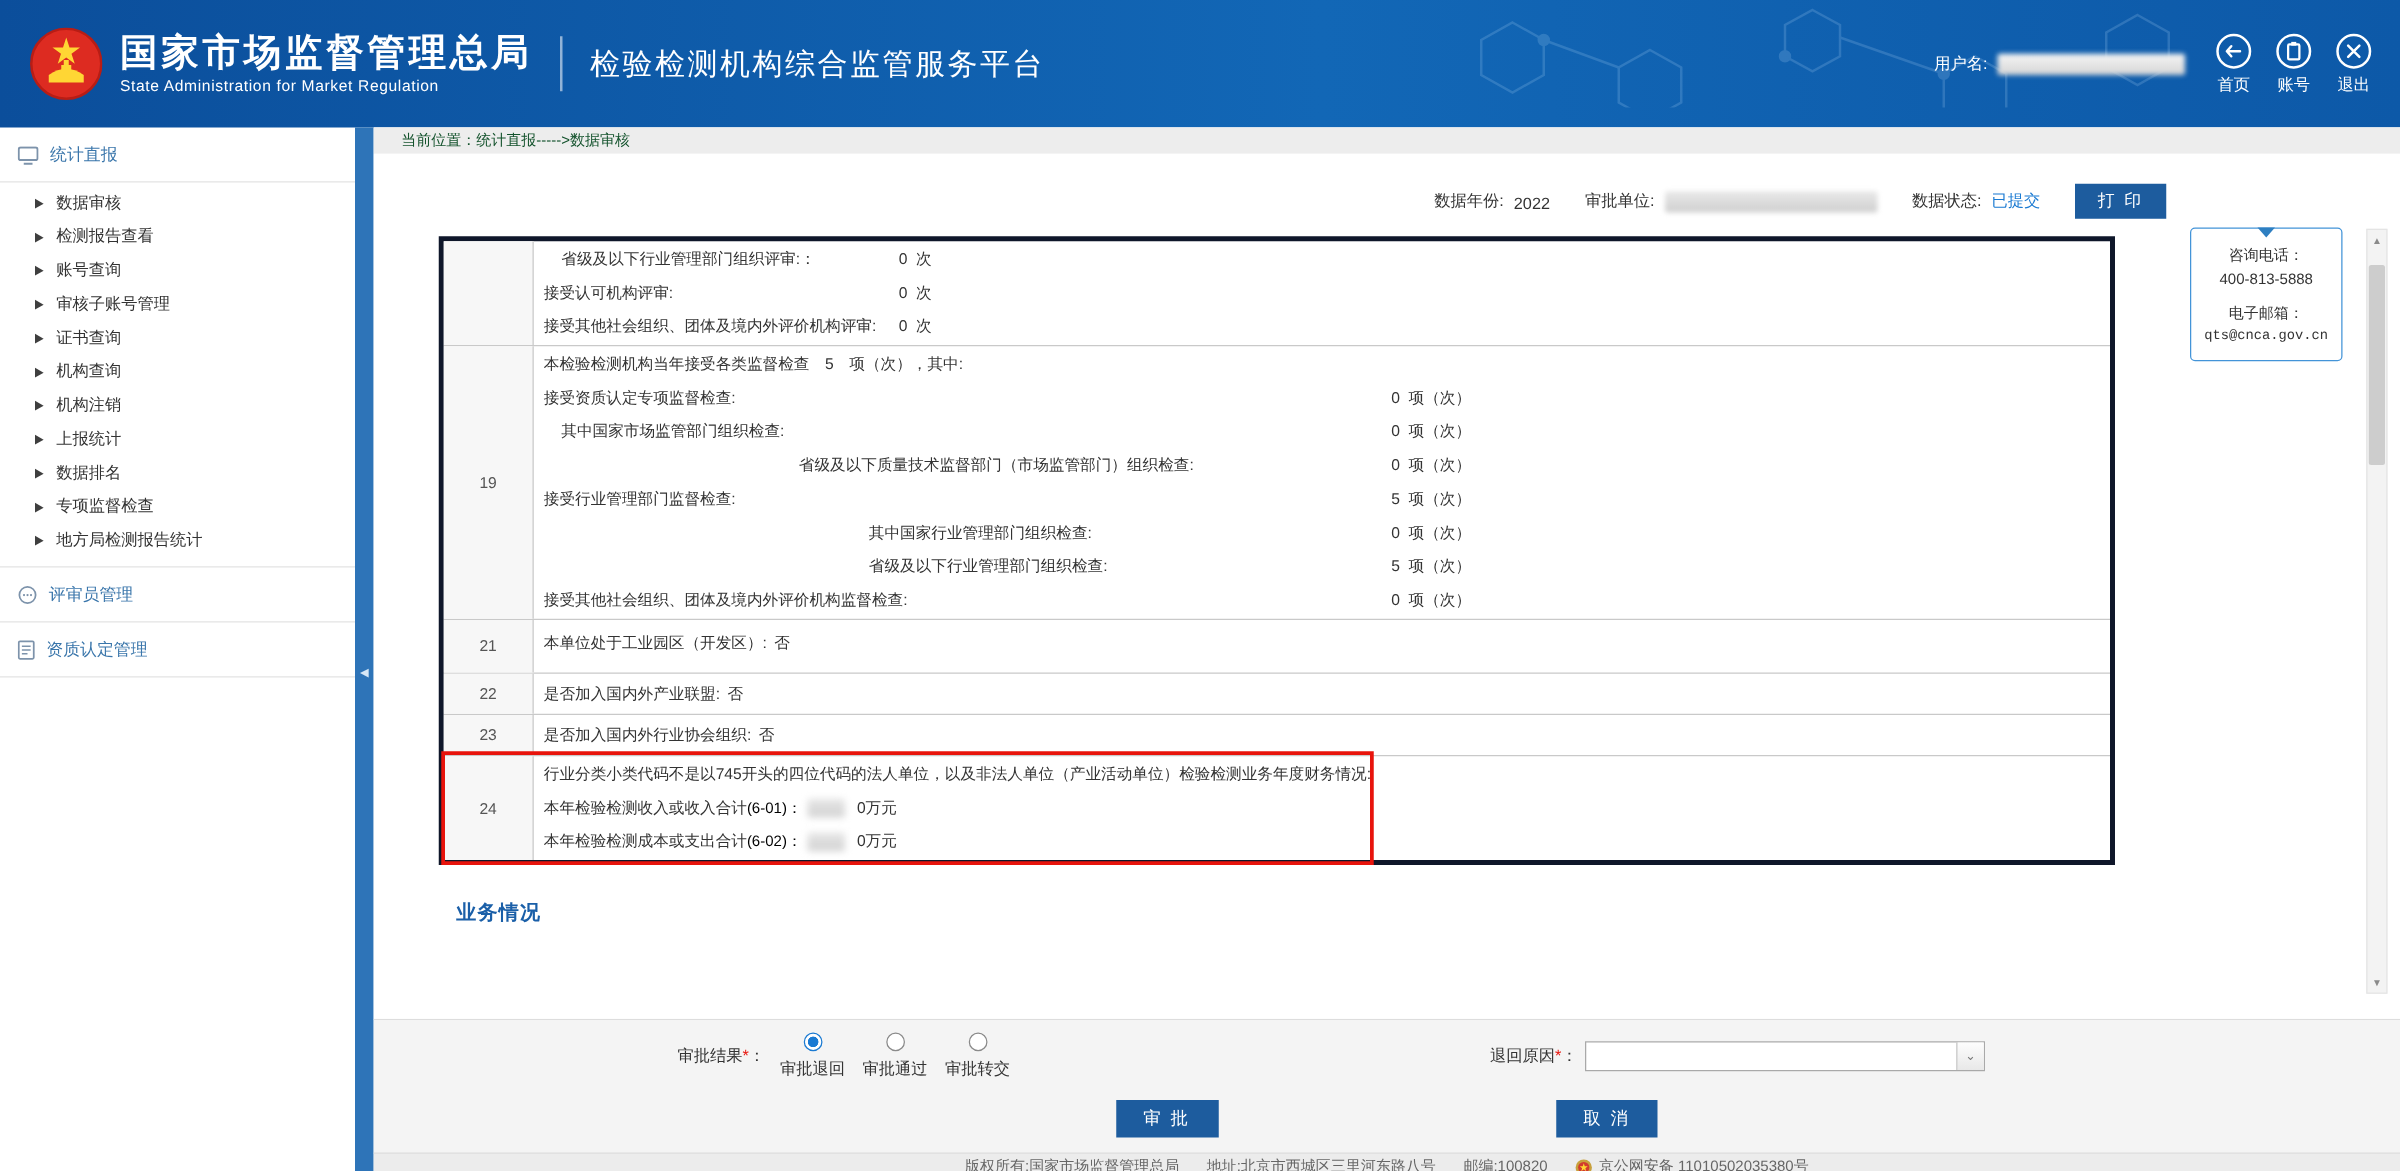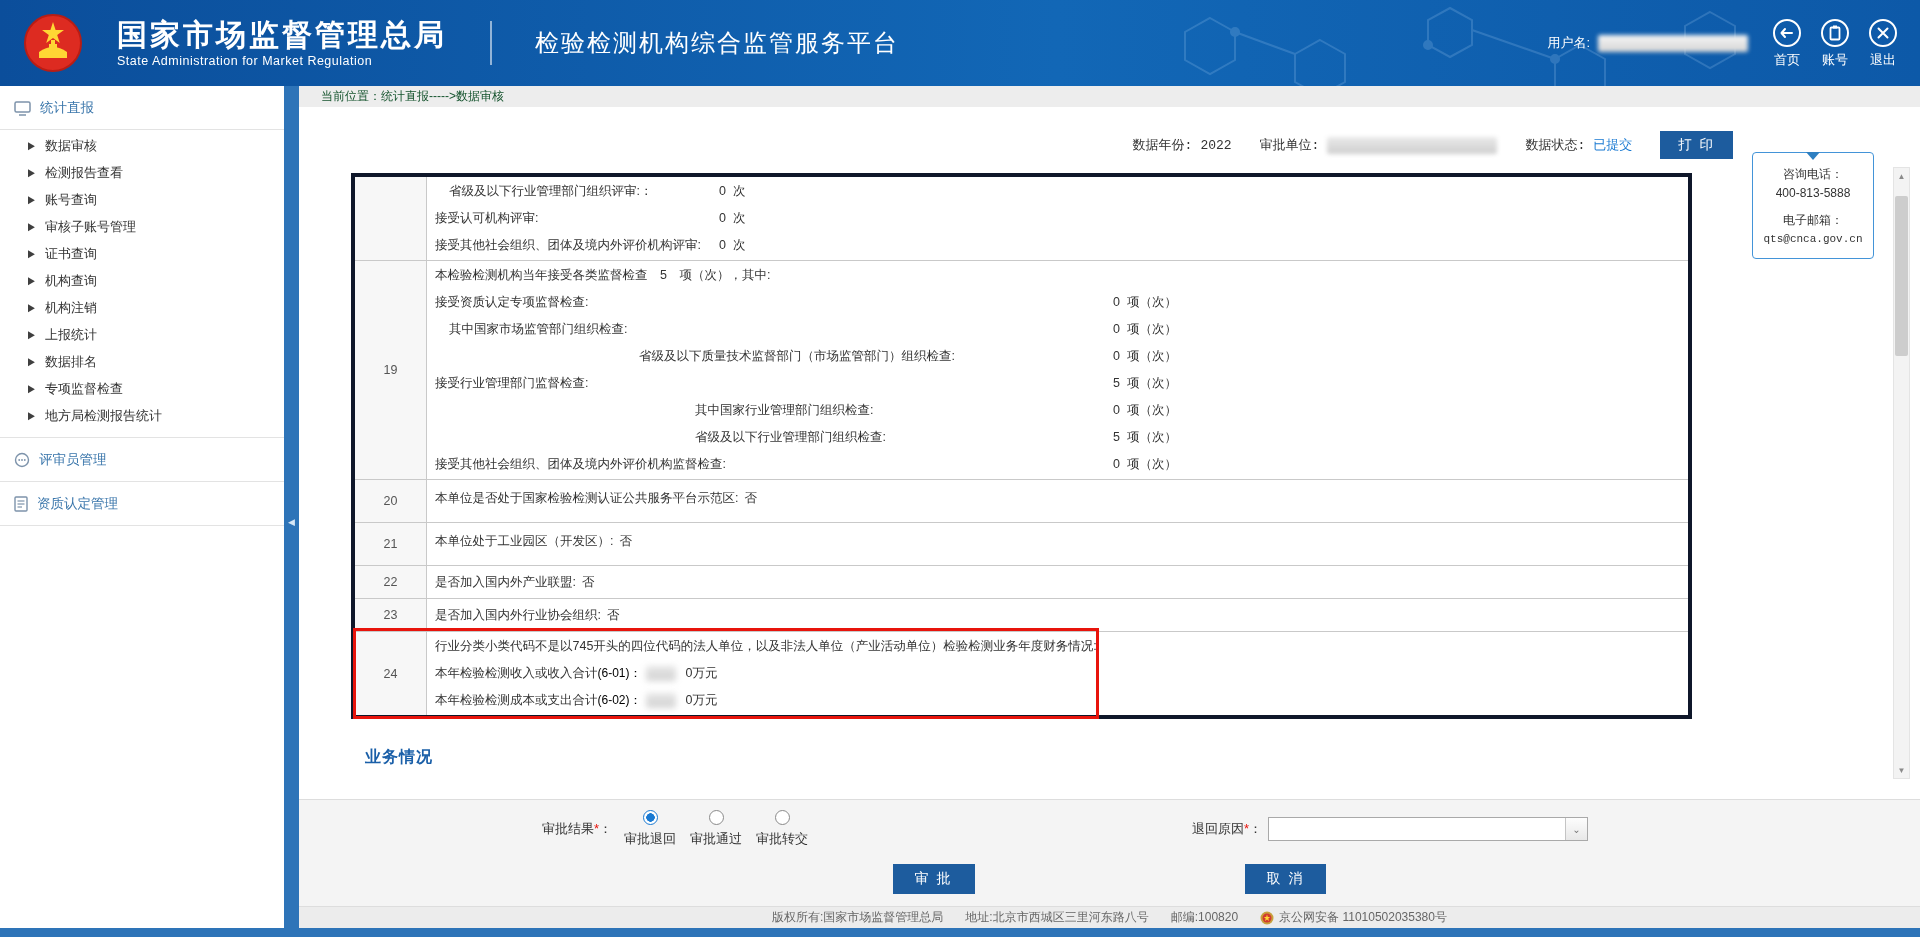--- a/index.html
+++ b/index.html
@@ -1,19 +1,19 @@
 <!DOCTYPE html>
 <html><head>
 <meta charset="utf-8">
 <style>
   * { margin:0; padding:0; box-sizing:border-box; }
   html,body { width:1920px; height:937px; overflow:hidden; font-family:"Liberation Sans",sans-serif; background:#fff; }
 
   
-  .header { position:relative; height:86px; background:linear-gradient(90deg,#0b4e9b 0%,#1267b6 55%,#0d59a8 100%); display:flex; align-items:center; color:#fff; overflow:hidden;gap:21px; }
+  .header { position:relative; height:102px; background:linear-gradient(90deg,#0b4e9b 0%,#1267b6 55%,#0d59a8 100%); display:flex; align-items:center; color:#fff; overflow:hidden; }
   .hex-decor { position:absolute; left:1150px; top:0; opacity:.18; pointer-events:none; }
   .emblem { margin:0 14px 0 24px; flex:0 0 auto; }
   .org-block { line-height:1.1; }
   .org-cn { font-size:30px; font-weight:bold; letter-spacing:3px; }
   .org-en { font-size:12.5px; margin-top:4px; letter-spacing:.5px; }
   .hdr-sep { width:2px; height:44px; background:rgba(255,255,255,.55); margin:0 22px; }
   .platform-title { font-size:24px; letter-spacing:2px; }
   .hdr-right { position:absolute; right:22px; top:0; height:100%; display:flex; align-items:center; gap:18px; }
   .user-wrap { display:flex; align-items:center; gap:8px; font-size:13px; margin-right:6px; }
   .blur-box { display:inline-block; height:17px; border-radius:2px; background:linear-gradient(#f5f5f5,#d5d5d5); filter:blur(2px); }
@@ -31,27 +31,27 @@
   .tri { font-size:9px; color:#3f3f3f; margin-right:10px; transform:scaleY(1.15); }
   .strip { width:15px; background:#2e74b8; position:relative; }
   .collapse-tab { position:absolute; top:423px; left:0; width:15px; height:26px; display:flex; align-items:center; justify-content:center; color:#d7e7f6; font-size:9px; cursor:pointer; }
 
   .main { flex:1; display:flex; flex-direction:column; background:#fff; position:relative; }
   .breadcrumb { height:21px; background:#ededed; font-size:12px; color:#14532d; display:flex; align-items:center; padding-left:22px; }
   .content-body { flex:1; position:relative; background:#fff; }
 
   
   .toolbar { display:flex; align-items:center; justify-content:flex-end; padding:24px 187px 0 0; gap:28px; font-size:13px; color:#333; }
-  .tb-group { display:flex; align-items:center; gap:8px;font-family:Liberation Mono, monospace; }
+  .tb-group { display:flex; align-items:flex-end; gap:8px; }
   .status-val { color:#1a7ad2; }
   .btn-blue { background:#1d5c9e; color:#fff; font-size:13.5px; padding:5px 18px; border:none; cursor:pointer; letter-spacing:2px; }
   .unit-blur { width:170px; background:linear-gradient(#e9e9e9,#cfcfcf); }
 
   
-  .contact-card { position:absolute; right:46px; top:45px; width:122px; background:#fff; border:1px solid #4394d8; border-radius:4px; text-align:center; font-size:12px; color:#333; padding:12px 4px 10px; line-height:1.6; z-index:5; }
+  .contact-card { position:absolute; right:46px; top:59px; width:122px; background:#fff; border:1px solid #4394d8; border-radius:4px; text-align:center; font-size:12px; color:#333; padding:12px 4px 10px; line-height:1.6; z-index:5; }
   .contact-card .arrow { position:absolute; top:-1px; left:50%; margin-left:-7px; width:0; height:0; border-left:7px solid transparent; border-right:7px solid transparent; border-top:8px solid #2e7fc1; }
   .contact-email { font-size:11px; font-family:"Liberation Mono",monospace; }
   .card-gap { height:8px; }
 
   
   .report-table { margin:14px 0 0 52px; width:1341px; border:4px solid #0f172a; font-size:12.5px; color:#333; }
   .table-row { display:flex; border-bottom:1px solid #c9c9c9; position:relative; }
   .table-row:last-child { border-bottom:none; }
   .num-cell { flex:0 0 72px; border-right:1px solid #c9c9c9; background:#f7f7f7; display:flex; align-items:center; justify-content:center; color:#555; }
   .content-cell { flex:1; padding:1px 0; }
@@ -292,26 +292,20 @@
               <div class="line ind0"><span>接受资质认定专项监督检查:</span><span class="val-far">0  项（次）</span></div>
               <div class="line ind1"><span>其中国家市场监管部门组织检查:</span><span class="val-far">0  项（次）</span></div>
               <div class="line ind2"><span>省级及以下质量技术监督部门（市场监管部门）组织检查:</span><span class="val-far">0  项（次）</span></div>
               <div class="line ind0"><span>接受行业管理部门监督检查:</span><span class="val-far">5  项（次）</span></div>
               <div class="line ind3"><span>其中国家行业管理部门组织检查:</span><span class="val-far">0  项（次）</span></div>
               <div class="line ind3"><span>省级及以下行业管理部门组织检查:</span><span class="val-far">5  项（次）</span></div>
               <div class="line ind0"><span>接受其他社会组织、团体及境内外评价机构监督检查:</span><span class="val-far">0  项（次）</span></div>
             </div>
           </div>
           <div class="table-row row-l">
-            <div class="num-cell">20</div>
-            <div class="content-cell">
-              <div class="line ind0"><span>本单位是否处于国家检验检测认证公共服务平台示范区:</span><span class="inline-val">否</span></div>
-            </div>
-          </div>
-          <div class="table-row row-l">
             <div class="num-cell">21</div>
             <div class="content-cell">
               <div class="line ind0"><span>本单位处于工业园区（开发区）:</span><span class="inline-val">否</span></div>
             </div>
           </div>
           <div class="table-row row-m">
             <div class="num-cell">22</div>
             <div class="content-cell">
               <div class="line ind0"><span>是否加入国内外产业联盟:</span><span class="inline-val">否</span></div>
             </div>

